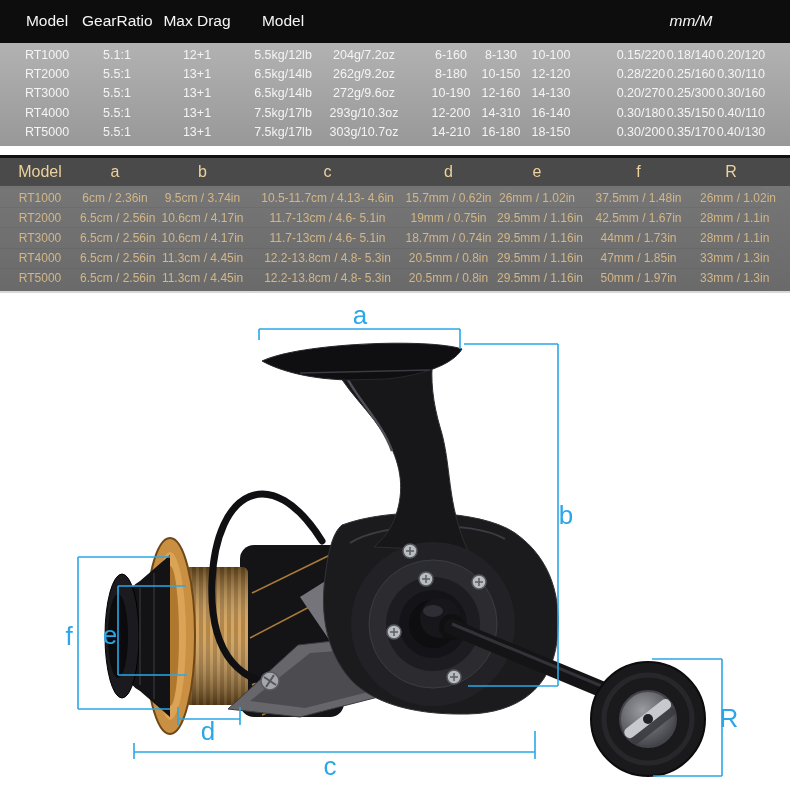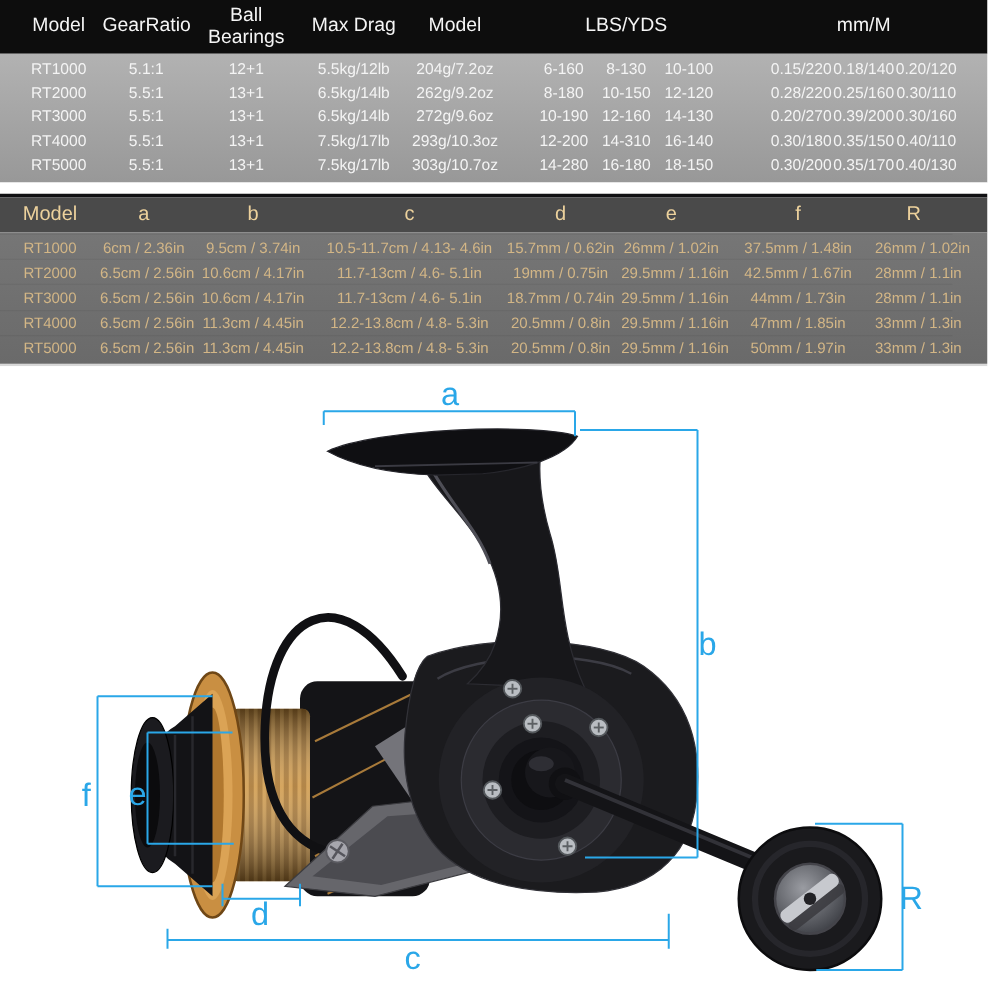--- a/index.html
+++ b/index.html
@@ -4,21 +4,21 @@
 <style>
   html,body{margin:0;padding:0;background:#ffffff;}
   body{width:790px;height:790px;overflow:hidden;font-family:"Liberation Sans",sans-serif;position:relative;}
 
   
   .t1{width:790px;box-sizing:border-box;}
   .t1-header{background:#0d0d0d;height:43px;display:grid;align-items:center;
     grid-template-columns:70px 70px 90px 82px 80px 22px 50px 50px 50px 40px 50px 50px 50px;
     padding:0 24px 0 12px;box-sizing:border-box;color:#f5f5f5;font-size:15.5px;}
   .t1-header .h{text-align:center;line-height:1.08;}
-  .h-lbs{grid-column:7/10;} .h-mm{grid-column:11/14;}
+  .h-lbs{grid-column:7/10;} .h-mm{grid-column:11/14;font-style:italic;}
   .t1-body{background:linear-gradient(#b2b2b2,#989898);padding:2px 24px 4px 12px;box-sizing:border-box;}
   .t1row{display:grid;grid-template-columns:70px 70px 90px 82px 80px 22px 50px 50px 50px 40px 50px 50px 50px;
     height:19.4px;align-items:center;color:#f4f4f4;font-size:12.5px;}
   .t1row .cell{text-align:center;white-space:nowrap;}
 
   
   .gap{height:9px;background:#ffffff;}
   .t2{width:790px;box-sizing:border-box;border-top:3px solid #111113;border-bottom:2px solid #d8d8d8;}
   .t2-header{background:#4a4a4a;height:28px;display:grid;align-items:center;
     grid-template-columns:80px 70px 105px 145px 97px 80px 123px 62px;
@@ -34,25 +34,23 @@
   .photo svg{position:absolute;left:0;top:0;}
   .dim-label{fill:#2aa7e8;font-size:26px;font-family:"Liberation Sans",sans-serif;}
 </style>
 </head>
 <body>
 
 <section class="t1">
   <div class="t1-header">
     <div class="h">Model</div>
     <div class="h">GearRatio</div>
-    <div class="h">Ball Bearings</div>
     <div class="h">Max Drag</div>
     <div class="h">Model</div>
     <div></div>
-    <div class="h h-lbs">LBS/YDS</div>
     <div class="h h-mm">mm/M</div>
   </div>
   <div class="t1-body">
       <div class="t1row">
         <div class="cell">RT1000</div>
         <div class="cell">5.1:1</div>
         <div class="cell">12+1</div>
         <div class="cell">5.5kg/12lb</div>
         <div class="cell">204g/7.2oz</div>
         <div class="cell"></div>
@@ -84,21 +82,21 @@
         <div class="cell">5.5:1</div>
         <div class="cell">13+1</div>
         <div class="cell">6.5kg/14lb</div>
         <div class="cell">272g/9.6oz</div>
         <div class="cell"></div>
         <div class="cell">10-190</div>
         <div class="cell">12-160</div>
         <div class="cell">14-130</div>
         <div class="cell"></div>
         <div class="cell">0.20/270</div>
-        <div class="cell">0.39/200</div>
+        <div class="cell">0.25/300</div>
         <div class="cell">0.30/160</div>
       </div>
       <div class="t1row">
         <div class="cell">RT4000</div>
         <div class="cell">5.5:1</div>
         <div class="cell">13+1</div>
         <div class="cell">7.5kg/17lb</div>
         <div class="cell">293g/10.3oz</div>
         <div class="cell"></div>
         <div class="cell">12-200</div>
@@ -109,21 +107,21 @@
         <div class="cell">0.35/150</div>
         <div class="cell">0.40/110</div>
       </div>
       <div class="t1row">
         <div class="cell">RT5000</div>
         <div class="cell">5.5:1</div>
         <div class="cell">13+1</div>
         <div class="cell">7.5kg/17lb</div>
         <div class="cell">303g/10.7oz</div>
         <div class="cell"></div>
-        <div class="cell">14-280</div>
+        <div class="cell">14-210</div>
         <div class="cell">16-180</div>
         <div class="cell">18-150</div>
         <div class="cell"></div>
         <div class="cell">0.30/200</div>
         <div class="cell">0.35/170</div>
         <div class="cell">0.40/130</div>
       </div>
     </div>
 </section>
 

